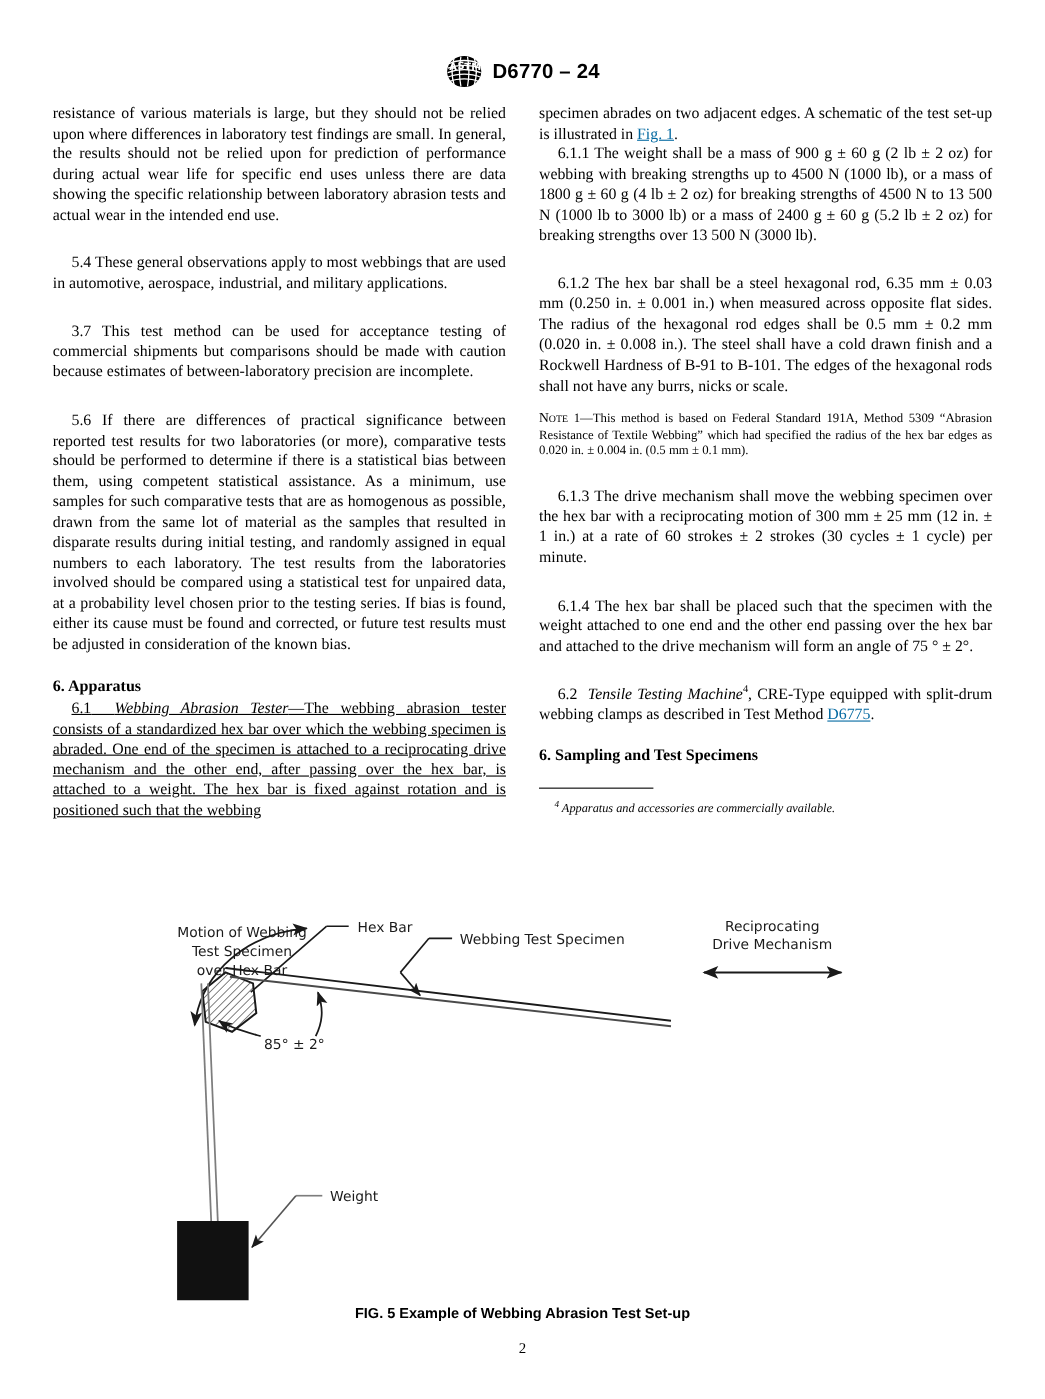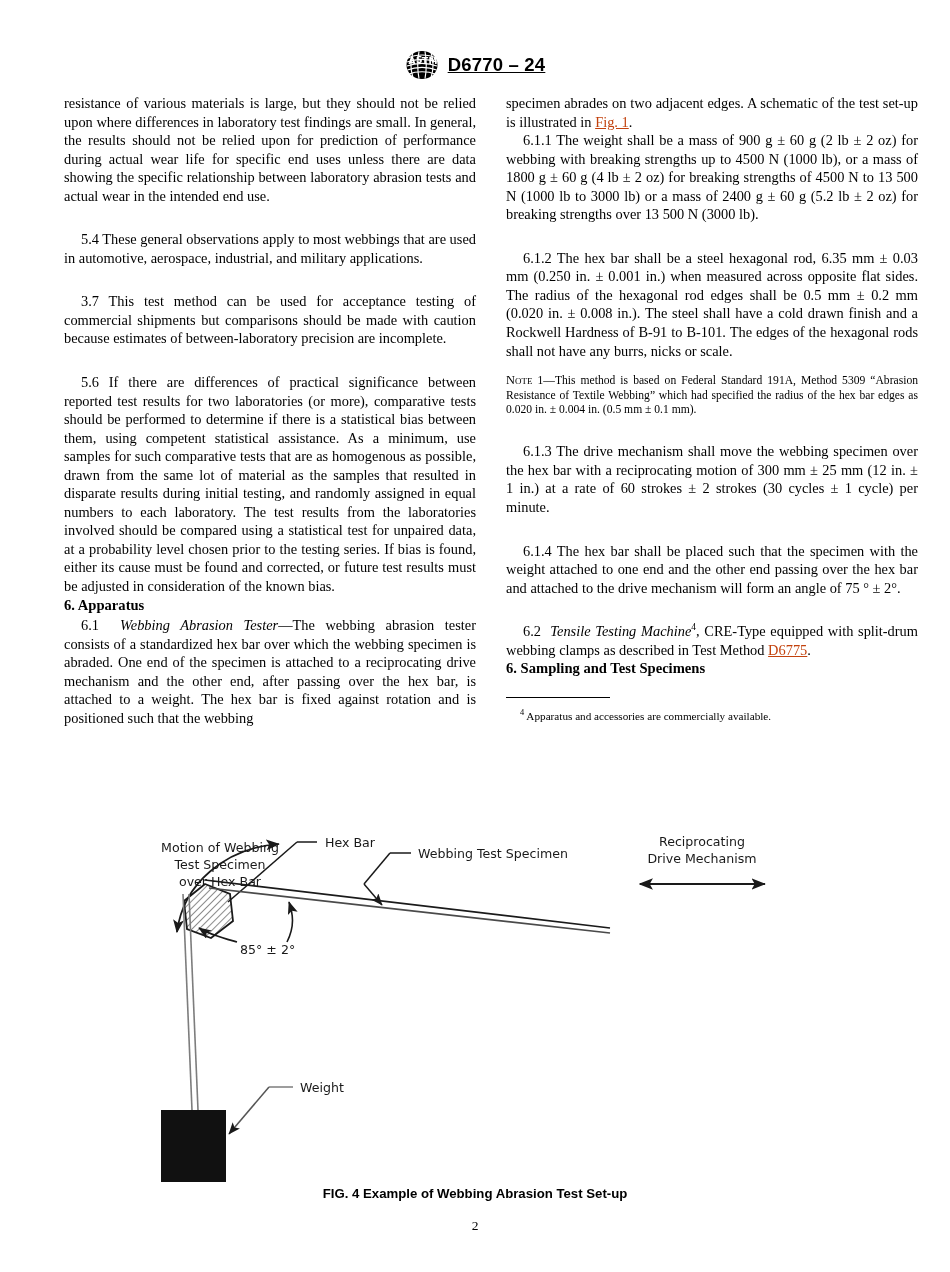--- a/index.html
+++ b/index.html
@@ -32,28 +32,27 @@
     display: inline-block;
     width: 34px;
     height: 30px;
     position: relative;
   }
   .std-designation {
     font-family: "Liberation Sans", "DejaVu Sans", sans-serif;
     font-weight: bold;
     font-size: 18.5px;
     letter-spacing: 0.2px;
-    text-decoration: underline;
   }
 
   
   .columns {
     position: absolute;
     top: 94px;
-    left: 64px;
+    left: 48px;
     width: 854px;
     display: flex;
     gap: 30px;
   }
   .col {
     width: 412px;
   }
   p.body-text {
     margin: 0;
     font-size: 14.4px;
@@ -68,29 +67,31 @@
   p.space-before {
     margin-top: 25px;
   }
   .sec-head {
     margin: 0;
     font-size: 14.6px;
     font-weight: bold;
     line-height: 18.55px;
   }
   .sec-head.first {
+    margin-top: 19px;
   }
   .sec-head + p.body-text {
     margin-top: 2px;
+    text-decoration: underline;
   }
   em.term {
     font-style: italic;
   }
   .link {
-    color: #c2410c;
+    color: #0369a1;
   }
   sup.fn {
     font-size: 9.5px;
     vertical-align: super;
     line-height: 0;
   }
   p.note {
     margin: 13px 0 0 0;
     font-size: 11.6px;
     line-height: 14.4px;
@@ -104,20 +105,21 @@
     margin-top: 19px;
     width: 104px;
     height: 1px;
     background: #000;
   }
   p.footnote {
     margin: 11px 0 0 0;
     font-size: 11.2px;
     line-height: 14px;
     text-indent: 14px;
+    font-style: italic;
   }
   p.footnote sup {
     font-size: 8.4px;
     vertical-align: super;
     line-height: 0;
   }
 
   
   .figure-wrap {
     position: absolute;
@@ -288,16 +290,16 @@
 
     <rect x="96" y="288" width="65" height="80" fill="#111111"></rect>
 
     <g>
       <text class="fig-label" x="235" y="270">Weight</text>
       <path d="M204,265 L228,265" fill="none" stroke="#7d7d7d" stroke-width="1.5"></path>
       <path d="M204,265 L164,312" fill="none" stroke="#555555" stroke-width="1.5" marker-end="url(#arrow)"></path>
     </g>
   </svg>
 
-  <div class="fig-caption">FIG. 4 Example of Webbing Abrasion Test Set-up</div>
+  <div class="fig-caption">FIG. 5 Example of Webbing Abrasion Test Set-up</div>
 </div>
 
 <div class="page-number">2</div>
 
 </body></html>

